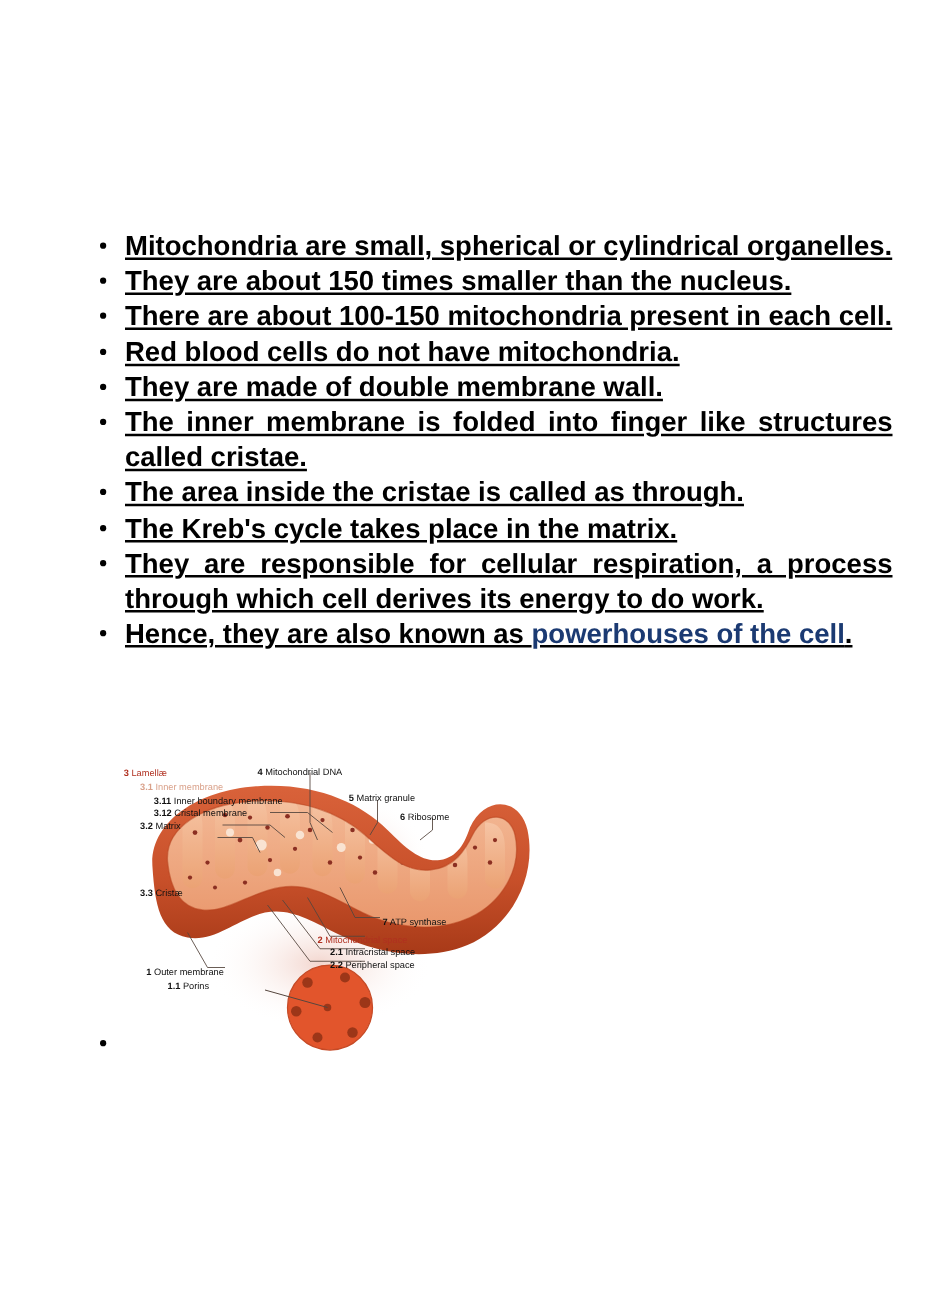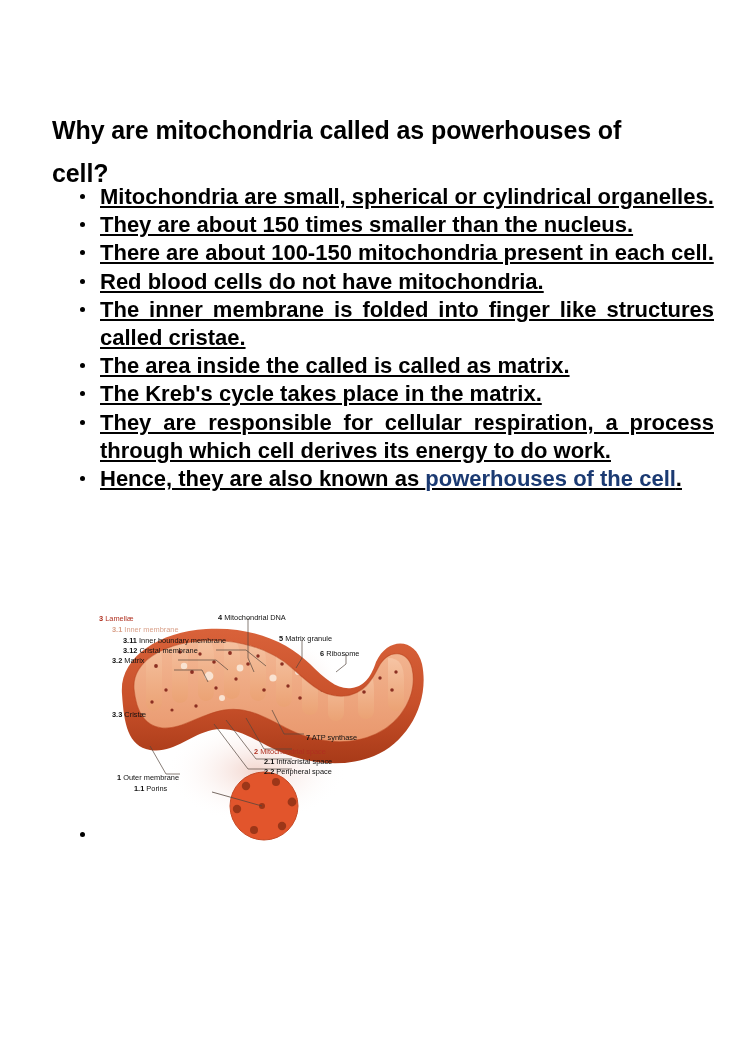--- a/index.html
+++ b/index.html
@@ -113,46 +113,49 @@
   .dlabel.red { color: #b03020; }
   .dlabel.red b { color: #b03020; }
   .dlabel.pale { color: #d9a089; }
   .dlabel.pale b { color: #d9a089; }
 </style>
 </head>
 <body>
 
 <div class="page">
 
-  <h1 class="heading">Why are mitochondria called as powerhouses of cell?</h1>
 
   <div class="bullets" id="bullet-list">
       <div class="bullet-item justify">
         <span class="dot"></span>
         <span class="btext">Mitochondria are small, spherical or cylindrical organelles.</span>
       </div>
       <div class="bullet-item">
         <span class="dot"></span>
         <span class="btext">They are about 150 times smaller than the nucleus.</span>
       </div>
       <div class="bullet-item justify">
         <span class="dot"></span>
         <span class="btext">There are about 100-150 mitochondria present in each cell.</span>
       </div>
       <div class="bullet-item">
         <span class="dot"></span>
         <span class="btext">Red blood cells do not have mitochondria.</span>
       </div>
+      <div class="bullet-item">
+        <span class="dot"></span>
+        <span class="btext">They are made of double membrane wall.</span>
+      </div>
       <div class="bullet-item justify">
         <span class="dot"></span>
         <span class="btext">The inner membrane is folded into finger like structures called cristae.</span>
       </div>
       <div class="bullet-item">
         <span class="dot"></span>
-        <span class="btext">The area inside the called is called as matrix.</span>
+        <span class="btext">The area inside the cristae is called as through.</span>
       </div>
       <div class="bullet-item">
         <span class="dot"></span>
         <span class="btext">The Kreb's cycle takes place in the matrix.</span>
       </div>
       <div class="bullet-item justify">
         <span class="dot"></span>
         <span class="btext">They are responsible for cellular respiration, a process through which cell derives its energy to do work.</span>
       </div>
       <div class="bullet-item">
@@ -295,21 +298,21 @@
       </g>
     </svg>
 
     <div id="diagram-labels">
         <div class="dlabel red" style="left: 3px; top: 8px;"><b>3</b> <span>Lamellæ</span></div>
         <div class="dlabel pale" style="left: 16px; top: 19px;"><b>3.1</b> <span>Inner membrane</span></div>
         <div class="dlabel" style="left: 27px; top: 30px;"><b>3.11</b> <span>Inner boundary membrane</span></div>
         <div class="dlabel" style="left: 27px; top: 40px;"><b>3.12</b> <span>Cristal membrane</span></div>
         <div class="dlabel" style="left: 16px; top: 50px;"><b>3.2</b> <span>Matrix</span></div>
         <div class="dlabel" style="left: 16px; top: 60px; margin-top: 44px;"><b>3.3</b> <span>Cristæ</span></div>
-        <div class="dlabel" style="left: 122px; top: 7px;"><b>4</b> <span>Mitochondrial DNA</span></div>
+        <div class="dlabel" style="left: 110px; top: 7px;"><b>4</b> <span>Mitochondrial DNA</span></div>
         <div class="dlabel" style="left: 183px; top: 28px;"><b>5</b> <span>Matrix granule</span></div>
         <div class="dlabel" style="left: 224px; top: 43px; text-align: center;"><b>6</b> <span>Ribosome</span></div>
         <div class="dlabel" style="left: 210px; top: 127px;"><b>7</b> <span>ATP synthase</span></div>
         <div class="dlabel red" style="left: 158px; top: 141px;"><b>2</b> <span>Mitochondrial space</span></div>
         <div class="dlabel" style="left: 168px; top: 151px;"><b>2.1</b> <span>Intracristal space</span></div>
         <div class="dlabel" style="left: 168px; top: 161px;"><b>2.2</b> <span>Peripheral space</span></div>
         <div class="dlabel" style="left: 21px; top: 167px;"><b>1</b> <span>Outer membrane</span></div>
         <div class="dlabel" style="left: 38px; top: 178px;"><b>1.1</b> <span>Porins</span></div>
       </div>
   </div>

